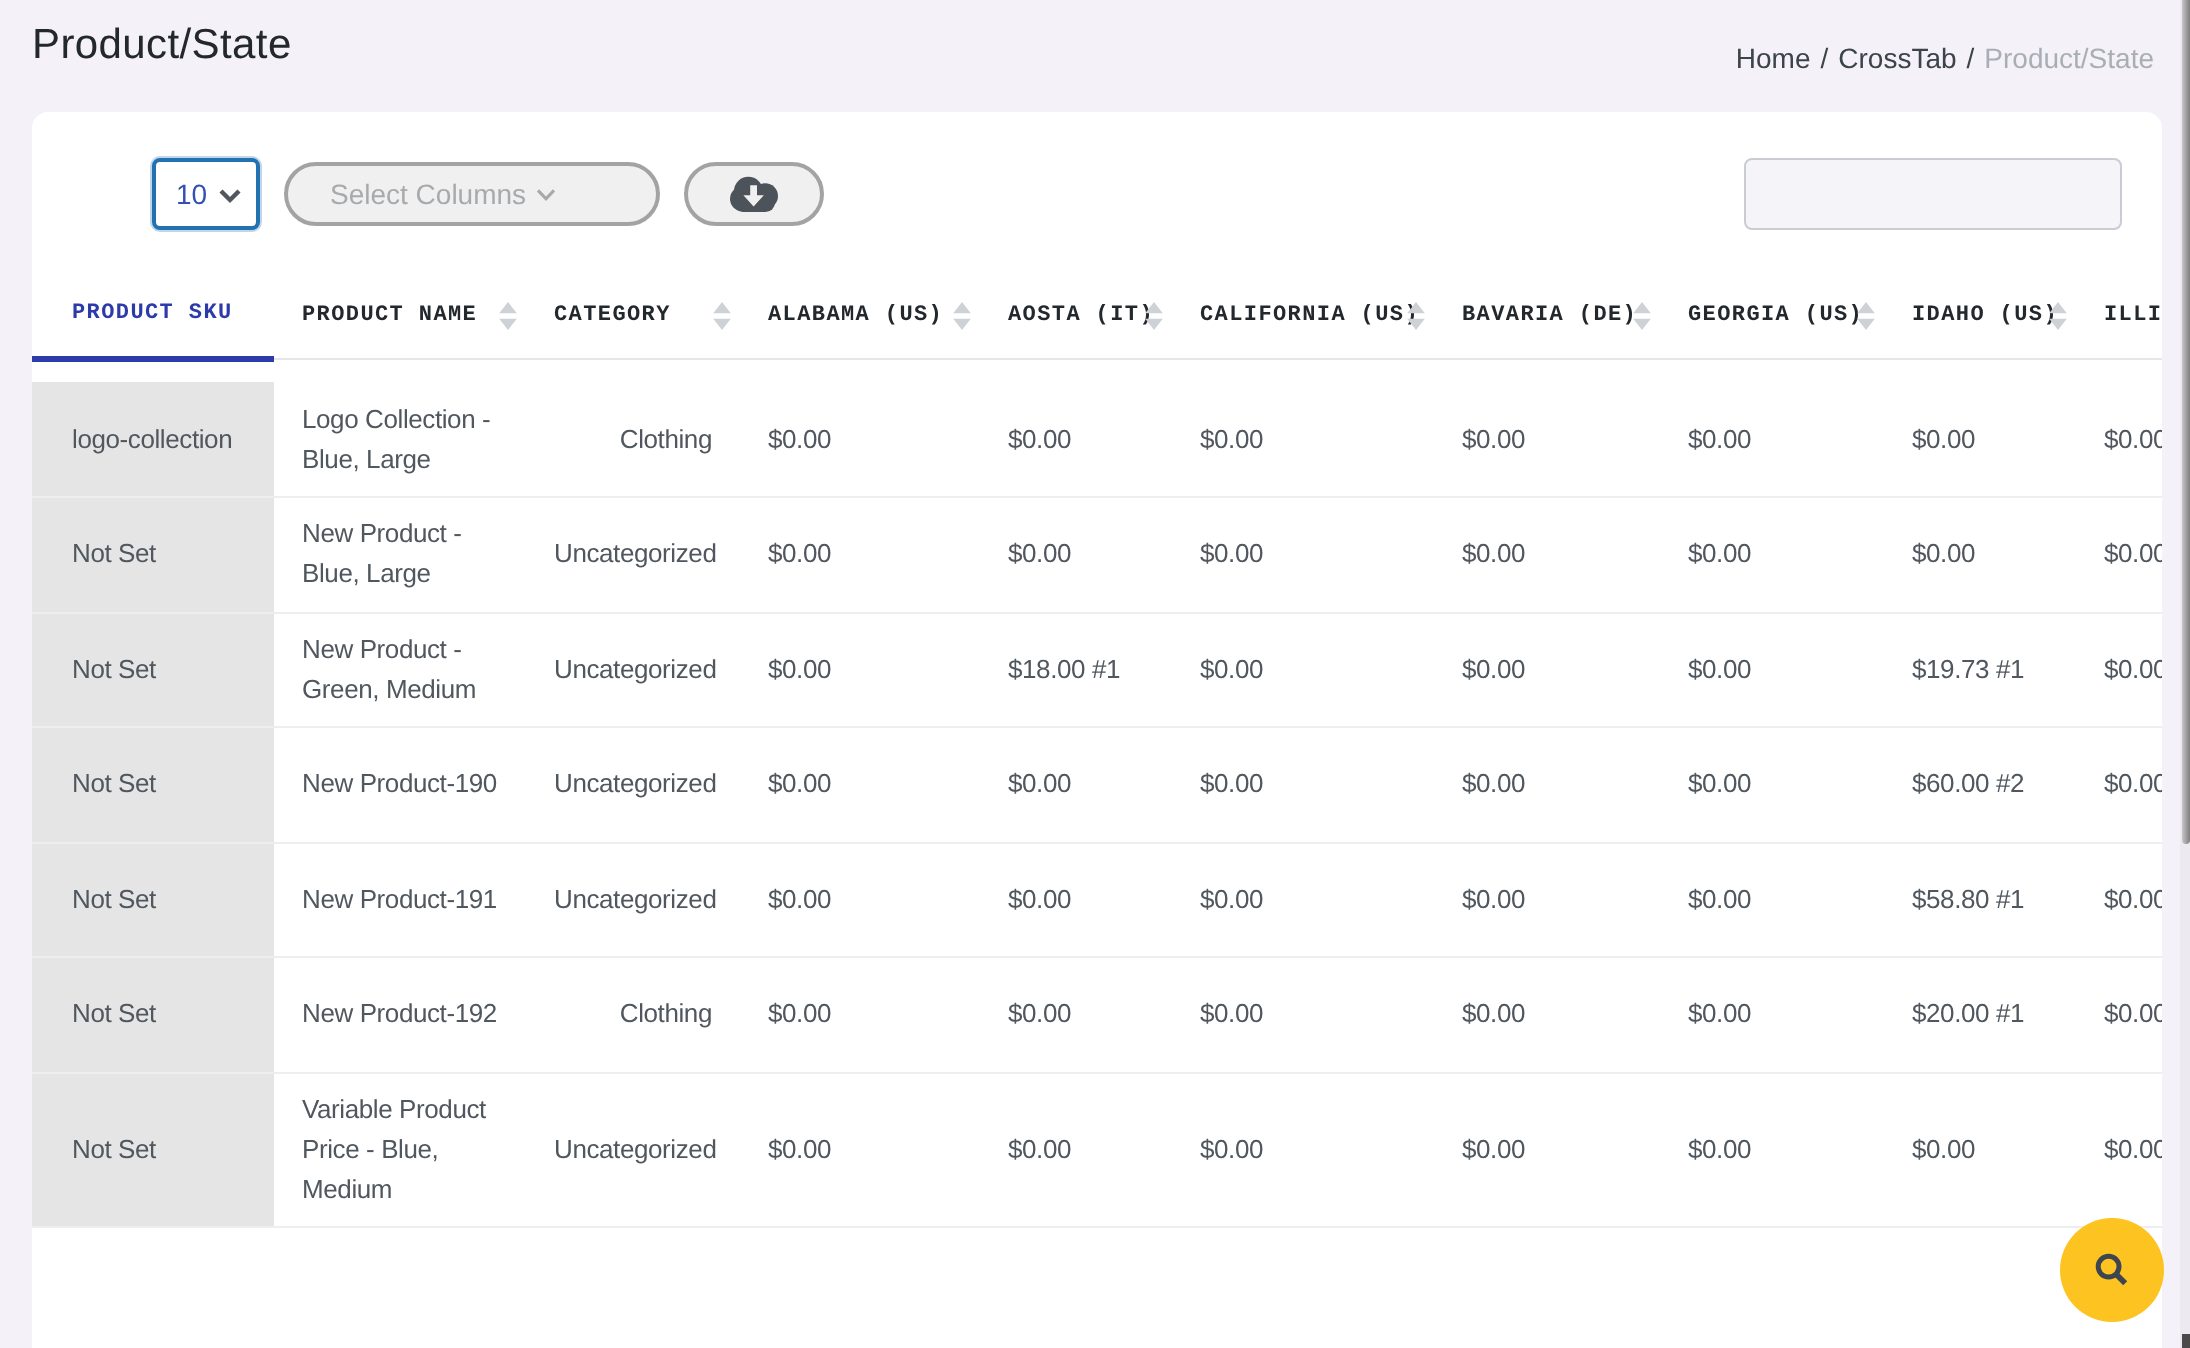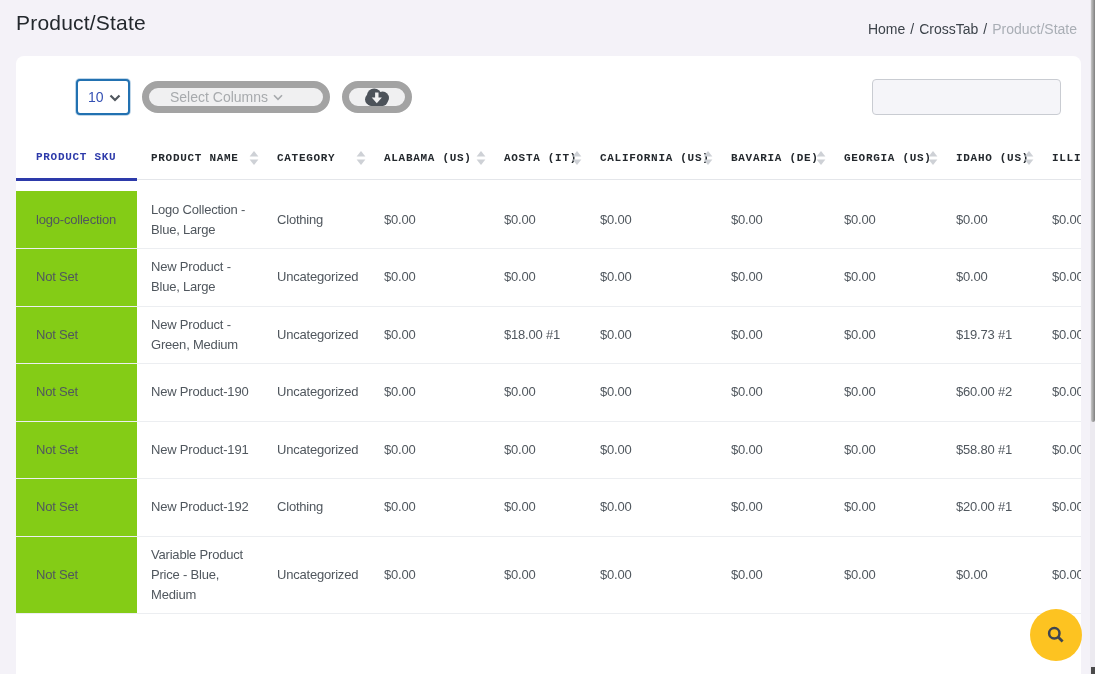--- a/index.html
+++ b/index.html
@@ -38,21 +38,21 @@
   .pagesize {
     position: relative; width: 54px; height: 36px;
     background: #fff; border: 2px solid #2271b1; border-radius: 4px;
     box-shadow: 0 0 0 1px rgba(34,113,177,.28);
     display: flex; align-items: center; cursor: pointer;
   }
   .pagesize .val { margin-left: 10px; font-size: 14px; color: #3450b4; }
   .pagesize svg { position: absolute; right: 7px; top: 13px; }
   .btn {
     height: 32px; margin-top: 2px; background: #f0f0f1;
-    border: 7px solid #a3a3a3; border-radius: 16px;
+    border: 2px solid #a3a3a3; border-radius: 16px;
     display: flex; align-items: center; cursor: pointer;
   }
   .btn-columns { width: 188px; margin-left: 12px; padding-left: 21px; }
   .btn-columns .lbl { font-size: 14px; color: #a7aaad; }
   .btn-columns svg { margin-left: 5px; }
   .btn-download { width: 70px; margin-left: 12px; justify-content: center; }
   .search-input {
     margin-left: auto; width: 189px; height: 36px;
     background: #f5f5f9; border: 1px solid #c9ccd2; border-radius: 4px;
     font-size: 14px; color: #3c434a; padding: 0 10px; outline: none;
@@ -65,23 +65,23 @@
     border-bottom: 1px solid #e4e6ea; position: relative; white-space: nowrap; font-family: Liberation Mono, monospace;
   }
   thead th:first-child { padding-left: 20px; border-bottom: 3px solid #2d3aaa; color: #2d3aaa; }
   thead th .sort { position: absolute; right: 4px; top: 50%; margin-top: -7px; }
   tr.spacer td { height: 12px; padding: 0; border: none; }
   tbody td {
     height: 57.5px; padding: 8px 14px; vertical-align: middle;
     font-size: 13px; line-height: 20px; color: #50575e; letter-spacing: -.2px;
     border-bottom: 1px solid #eceef1;
   }
-  tbody td.col-sku { background: #84cc16; padding-left: 20px; }
+  tbody td.col-sku { background: #e5e5e5; padding-left: 20px; }
   tbody td.col-name { white-space: pre; }
-  tbody td.col-category { white-space: nowrap; }
+  tbody td.col-category { white-space: nowrap; text-align: right; }
   .fab {
     position: absolute; left: 1030px; top: 609px; width: 52px; height: 52px;
     border-radius: 50%; background: #fdc321; border: none; cursor: pointer;
     display: flex; align-items: center; justify-content: center;
   }
   .scrollbar {
     position: absolute; right: 0; top: 0; width: 5px; height: 674px;
     background: #eceaf0;
   }
   .scrollbar .thumb {

